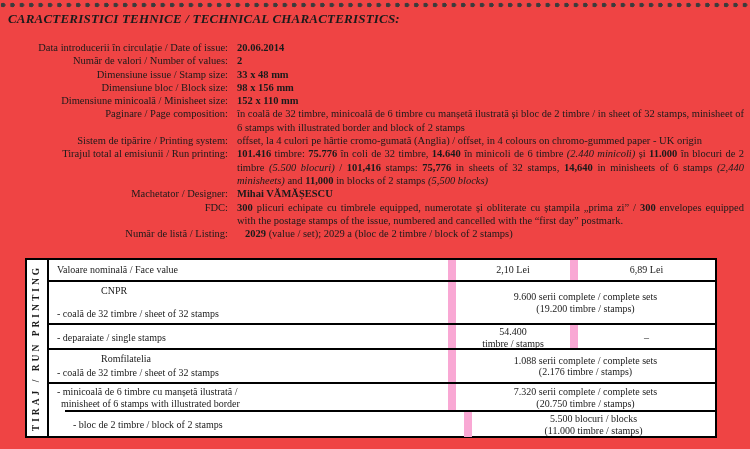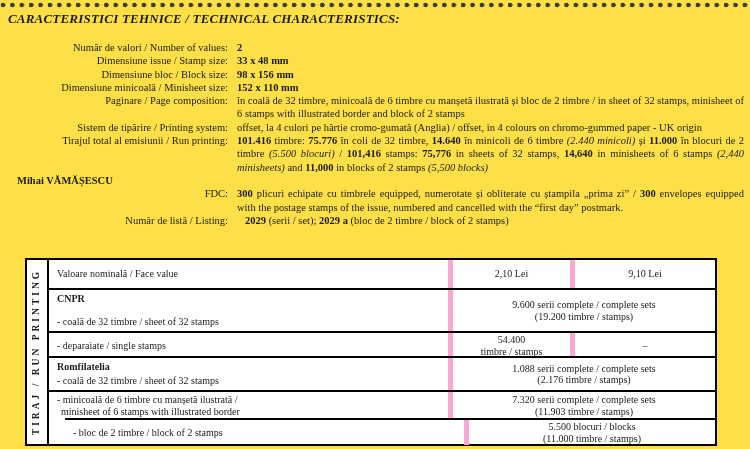--- a/index.html
+++ b/index.html
@@ -1,18 +1,18 @@
 <!DOCTYPE html>
 <html><head>
 <meta charset="utf-8">
 <style>
   html,body{margin:0;padding:0;background:#fff;}
   body{width:750px;height:449px;overflow:hidden;
        font-family:"Liberation Serif","DejaVu Serif",serif;color:#1b1b1b;}
-  .page{position:relative;width:750px;height:449px;background:#fde047;}
+  .page{position:relative;width:750px;height:449px;background:#ef4444;}
 
   
   .perforation{position:absolute;top:2px;left:0;width:750px;height:6px;
     background-image:radial-gradient(circle at 3px 3px,#3c3c3c 2.1px,rgba(0,0,0,0) 2.6px);
     background-size:9.4px 6px;background-repeat:repeat-x;}
 
   .title{position:absolute;top:11px;left:8px;font-size:13px;font-weight:bold;
     font-style:italic;letter-spacing:.2px;white-space:nowrap;}
 
   
@@ -28,41 +28,45 @@
   .side-cell{flex:0 0 20px;border-right:2px solid #000;position:relative;}
   .side-label{position:absolute;left:50%;top:50%;
     transform:translate(-50%,-50%) rotate(-90deg);white-space:nowrap;
     font-weight:bold;font-size:9.5px;letter-spacing:3px;}
   .tbody{flex:1;display:flex;flex-direction:column;}
   .t-row{display:grid;grid-template-columns:399px 122px 1fr;}
   .t-row + .t-row{border-top:2px solid #000;}
   .cell{box-sizing:border-box;}
   .lab{padding:2px 4px 2px 8px;display:flex;flex-direction:column;justify-content:center;}
   .lab.grouped{justify-content:space-between;padding-top:3px;padding-bottom:4px;}
-  .group-name{font-weight:bold;}
-  .val{border-left:5px solid #f9a8d4;display:flex;flex-direction:column;
+  .group-name{font-weight:normal;margin-left:44px;}
+  .val{border-left:8px solid #f9a8d4;display:flex;flex-direction:column;
        align-items:center;justify-content:center;text-align:center;padding:1px 2px;}
   .val.span2{grid-column:2/4;}
-  .h-header{height:28px;}
+  .h-header{height:20px;}
   .h-cnpr{height:41px;}
   .h-single{height:23px;}
   .h-romf{height:32px;}
   .h-mini{height:26px;}
   .h-bloc{height:24px;margin-left:16px;}
 </style>
 </head>
 <body>
 
 <div class="page">
 
   <div class="perforation"></div>
 
   <div class="title">CARACTERISTICI TEHNICE / TECHNICAL CHARACTERISTICS:</div>
 
   <div class="specs">
+    <div class="spec-row">
+      <div class="spec-label">Data introducerii în circulație / Date of issue:</div>
+      <div class="spec-value nw"><span style="font-weight: bold;">20.06.2014</span></div>
+    </div>
     <div class="spec-row">
       <div class="spec-label">Număr de valori / Number of values:</div>
       <div class="spec-value nw"><span style="font-weight: bold;">2</span></div>
     </div>
     <div class="spec-row">
       <div class="spec-label">Dimensiune issue / Stamp size:</div>
       <div class="spec-value nw"><span style="font-weight: bold;">33 x 48 mm</span></div>
     </div>
     <div class="spec-row">
       <div class="spec-label">Dimensiune bloc / Block size:</div>
@@ -78,42 +82,43 @@
     </div>
     <div class="spec-row">
       <div class="spec-label">Sistem de tipărire / Printing system:</div>
       <div class="spec-value"><span>offset, la 4 culori pe hârtie cromo-gumată (Anglia) / offset, in 4 colours on chromo-gummed paper - UK origin</span></div>
     </div>
     <div class="spec-row">
       <div class="spec-label">Tirajul total al emisiunii / Run printing:</div>
       <div class="spec-value"><span style="font-weight: bold;">101.416</span><span> timbre: </span><span style="font-weight: bold;">75.776</span><span> în coli de 32 timbre, </span><span style="font-weight: bold;">14.640</span><span> în minicoli de 6 timbre </span><span style="font-style: italic;">(2.440 minicoli)</span><span> și </span><span style="font-weight: bold;">11.000</span><span> în blocuri de 2 timbre </span><span style="font-style: italic;">(5.500 blocuri)</span><span> / </span><span style="font-weight: bold;">101,416</span><span> stamps: </span><span style="font-weight: bold;">75,776</span><span> in sheets of 32 stamps, </span><span style="font-weight: bold;">14,640</span><span> in minisheets of 6 stamps </span><span style="font-style: italic;">(2,440 minisheets)</span><span> and </span><span style="font-weight: bold;">11,000</span><span> in blocks of 2 stamps </span><span style="font-style: italic;">(5,500 blocks)</span></div>
     </div>
     <div class="spec-row">
+      <div class="spec-label">Machetator / Designer:</div>
       <div class="spec-value nw"><span style="font-weight: bold;">Mihai VĂMĂȘESCU</span></div>
     </div>
     <div class="spec-row">
       <div class="spec-label">FDC:</div>
       <div class="spec-value"><span style="font-weight: bold;">300</span><span> plicuri echipate cu timbrele equipped, numerotate și obliterate cu ștampila „prima zi” / </span><span style="font-weight: bold;">300</span><span> envelopes equipped with the postage stamps of the issue, numbered and cancelled with the “first day” postmark.</span></div>
     </div>
     <div class="spec-row">
       <div class="spec-label">Număr de listă / Listing:</div>
-      <div class="spec-value nw"><span style="font-weight: bold; margin-left: 8px;">2029</span><span> (serii / set); </span><span style="font-weight: bold;">2029 a</span><span> (bloc de 2 timbre / block of 2 stamps)</span></div>
+      <div class="spec-value nw"><span style="font-weight: bold; margin-left: 8px;">2029</span><span> (value / set); </span><span style="font-weight: normal;">2029 a</span><span> (bloc de 2 timbre / block of 2 stamps)</span></div>
     </div>
   </div>
 
   <div class="tiraj">
     <div class="side-cell">
       <span class="side-label">TIRAJ / RUN PRINTING</span>
     </div>
     <div class="tbody">
 
       <div class="t-row h-header">
         <div class="cell lab">Valoare nominală / Face value</div>
         <div class="cell val">2,10 Lei</div>
-        <div class="cell val">9,10 Lei</div>
+        <div class="cell val">6,89 Lei</div>
       </div>
 
       <div class="t-row h-cnpr">
         <div class="cell lab grouped">
           <span class="group-name">CNPR</span>
           <span>- coală de 32 timbre / sheet of 32 stamps</span>
         </div>
         <div class="cell val span2">
           <span>9.600 serii complete / complete sets</span>
           <span>(19.200 timbre / stamps)</span>
@@ -144,21 +149,21 @@
         </div>
       </div>
 
       <div class="t-row h-mini">
         <div class="cell lab">
           <span>- minicoală de 6 timbre cu manșetă ilustrată /</span>
           <span style="padding-left:4px">minisheet of 6 stamps with illustrated border</span>
         </div>
         <div class="cell val span2">
           <span>7.320 serii complete / complete sets</span>
-          <span>(11.903 timbre / stamps)</span>
+          <span>(20.750 timbre / stamps)</span>
         </div>
       </div>
 
       <div class="t-row h-bloc">
         <div class="cell lab">
           <span>- bloc de 2 timbre / block of 2 stamps</span>
         </div>
         <div class="cell val span2">
           <span>5.500 blocuri / blocks</span>
           <span>(11.000 timbre / stamps)</span>

